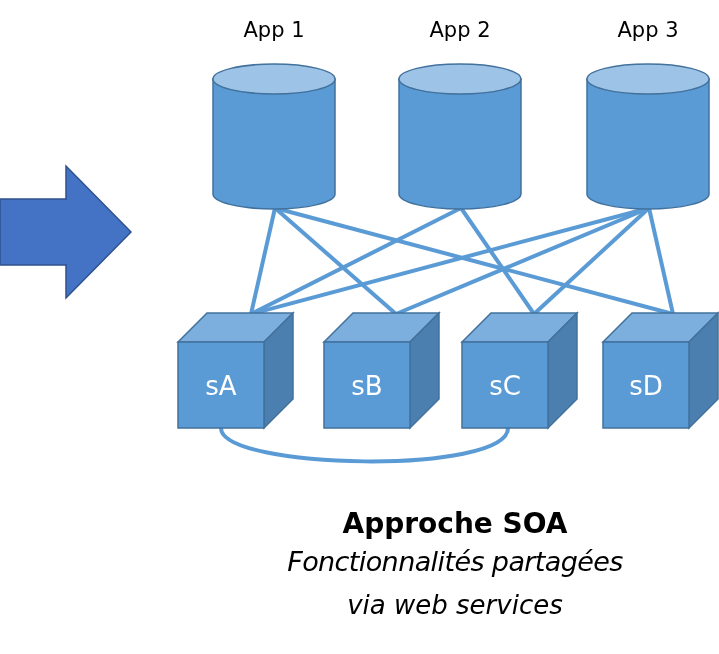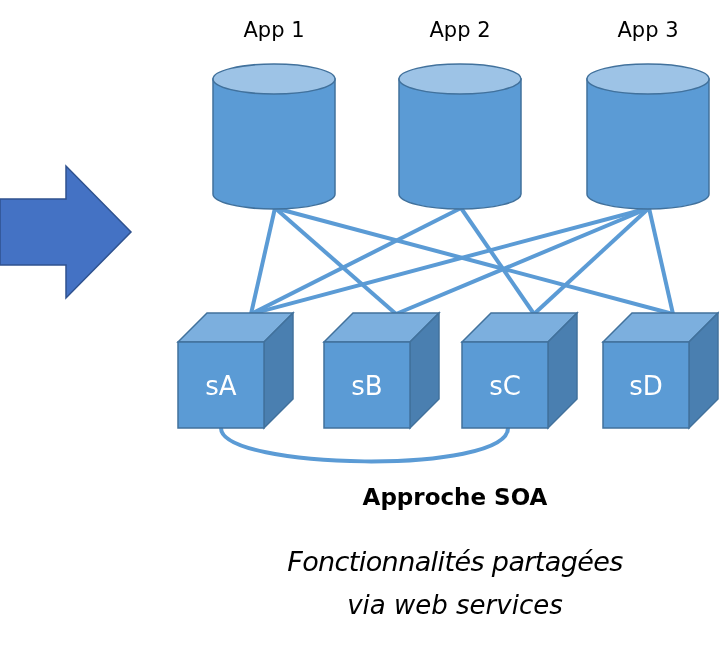--- a/index.html
+++ b/index.html
@@ -1,21 +1,21 @@
 <!DOCTYPE html>
 <html><head>
 <meta charset="utf-8">
 <style>
   html, body { margin:0; padding:0; background:#ffffff; }
   body { width:719px; height:654px; position:relative; overflow:hidden; font-family:"DejaVu Sans", "Liberation Sans", sans-serif; }
   svg { position:absolute; left:0; top:0; }
   .app-label { font-size:21px; fill:#000; font-family:"DejaVu Sans", sans-serif; }
   .svc-label { font-size:26px; fill:#ffffff; font-family:"DejaVu Sans", sans-serif; }
   .caption { position:absolute; left:250px; width:410px; text-align:center; color:#000; }
-  .caption-title { top:484px; font-size:23px; font-weight:bold; font-family:"DejaVu Sans", sans-serif; }
+  .caption-title { top:507px; font-size:28px; font-weight:bold; font-family:"DejaVu Sans", sans-serif; }
   .caption-l1 { top:546px; font-size:27px; font-style:italic; font-family:"DejaVu Sans", sans-serif; letter-spacing:-0.6px; }
   .caption-l2 { top:590px; font-size:26px; font-style:italic; font-family:"DejaVu Sans", sans-serif; }
 </style>
 </head>
 <body>
 
 <svg width="719" height="654" viewBox="0 0 719 654">
 
   <path id="arrow" d="M0,199 L66,199 L66,166 L131,232 L66,298 L66,265 L0,265 Z" stroke-width="1.5" fill="#4472c4" stroke="#2f528f"></path>
 

